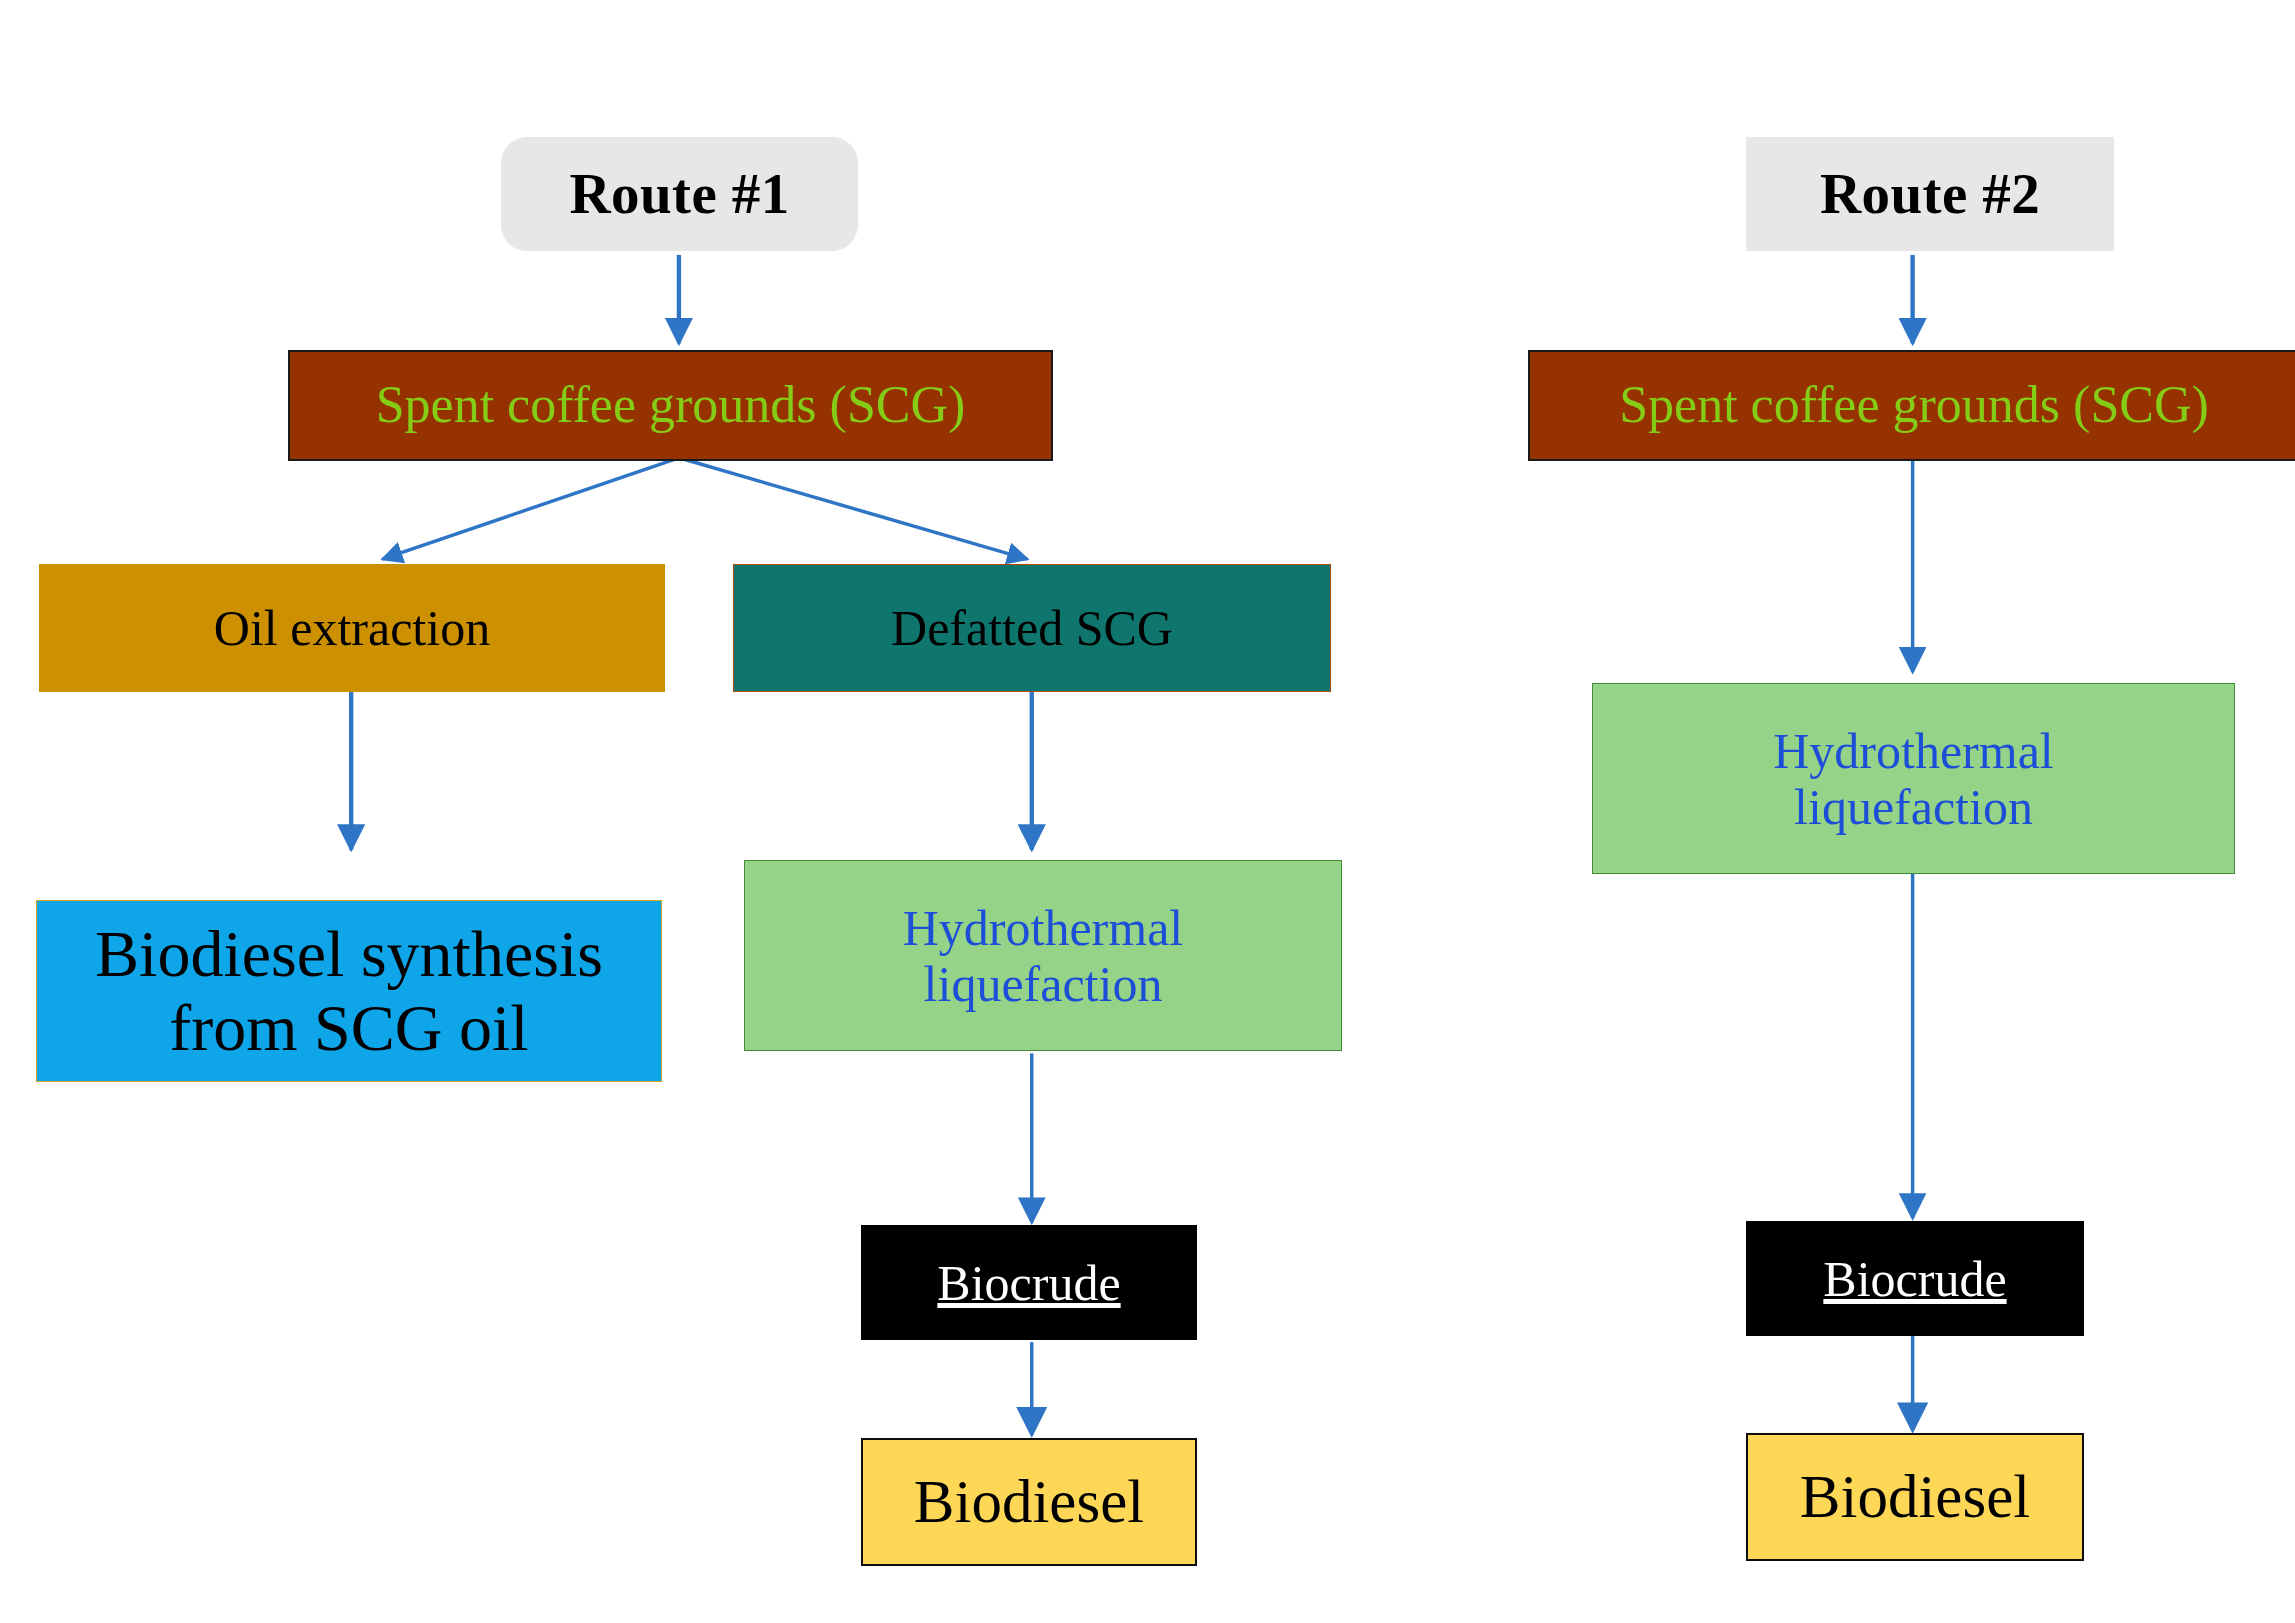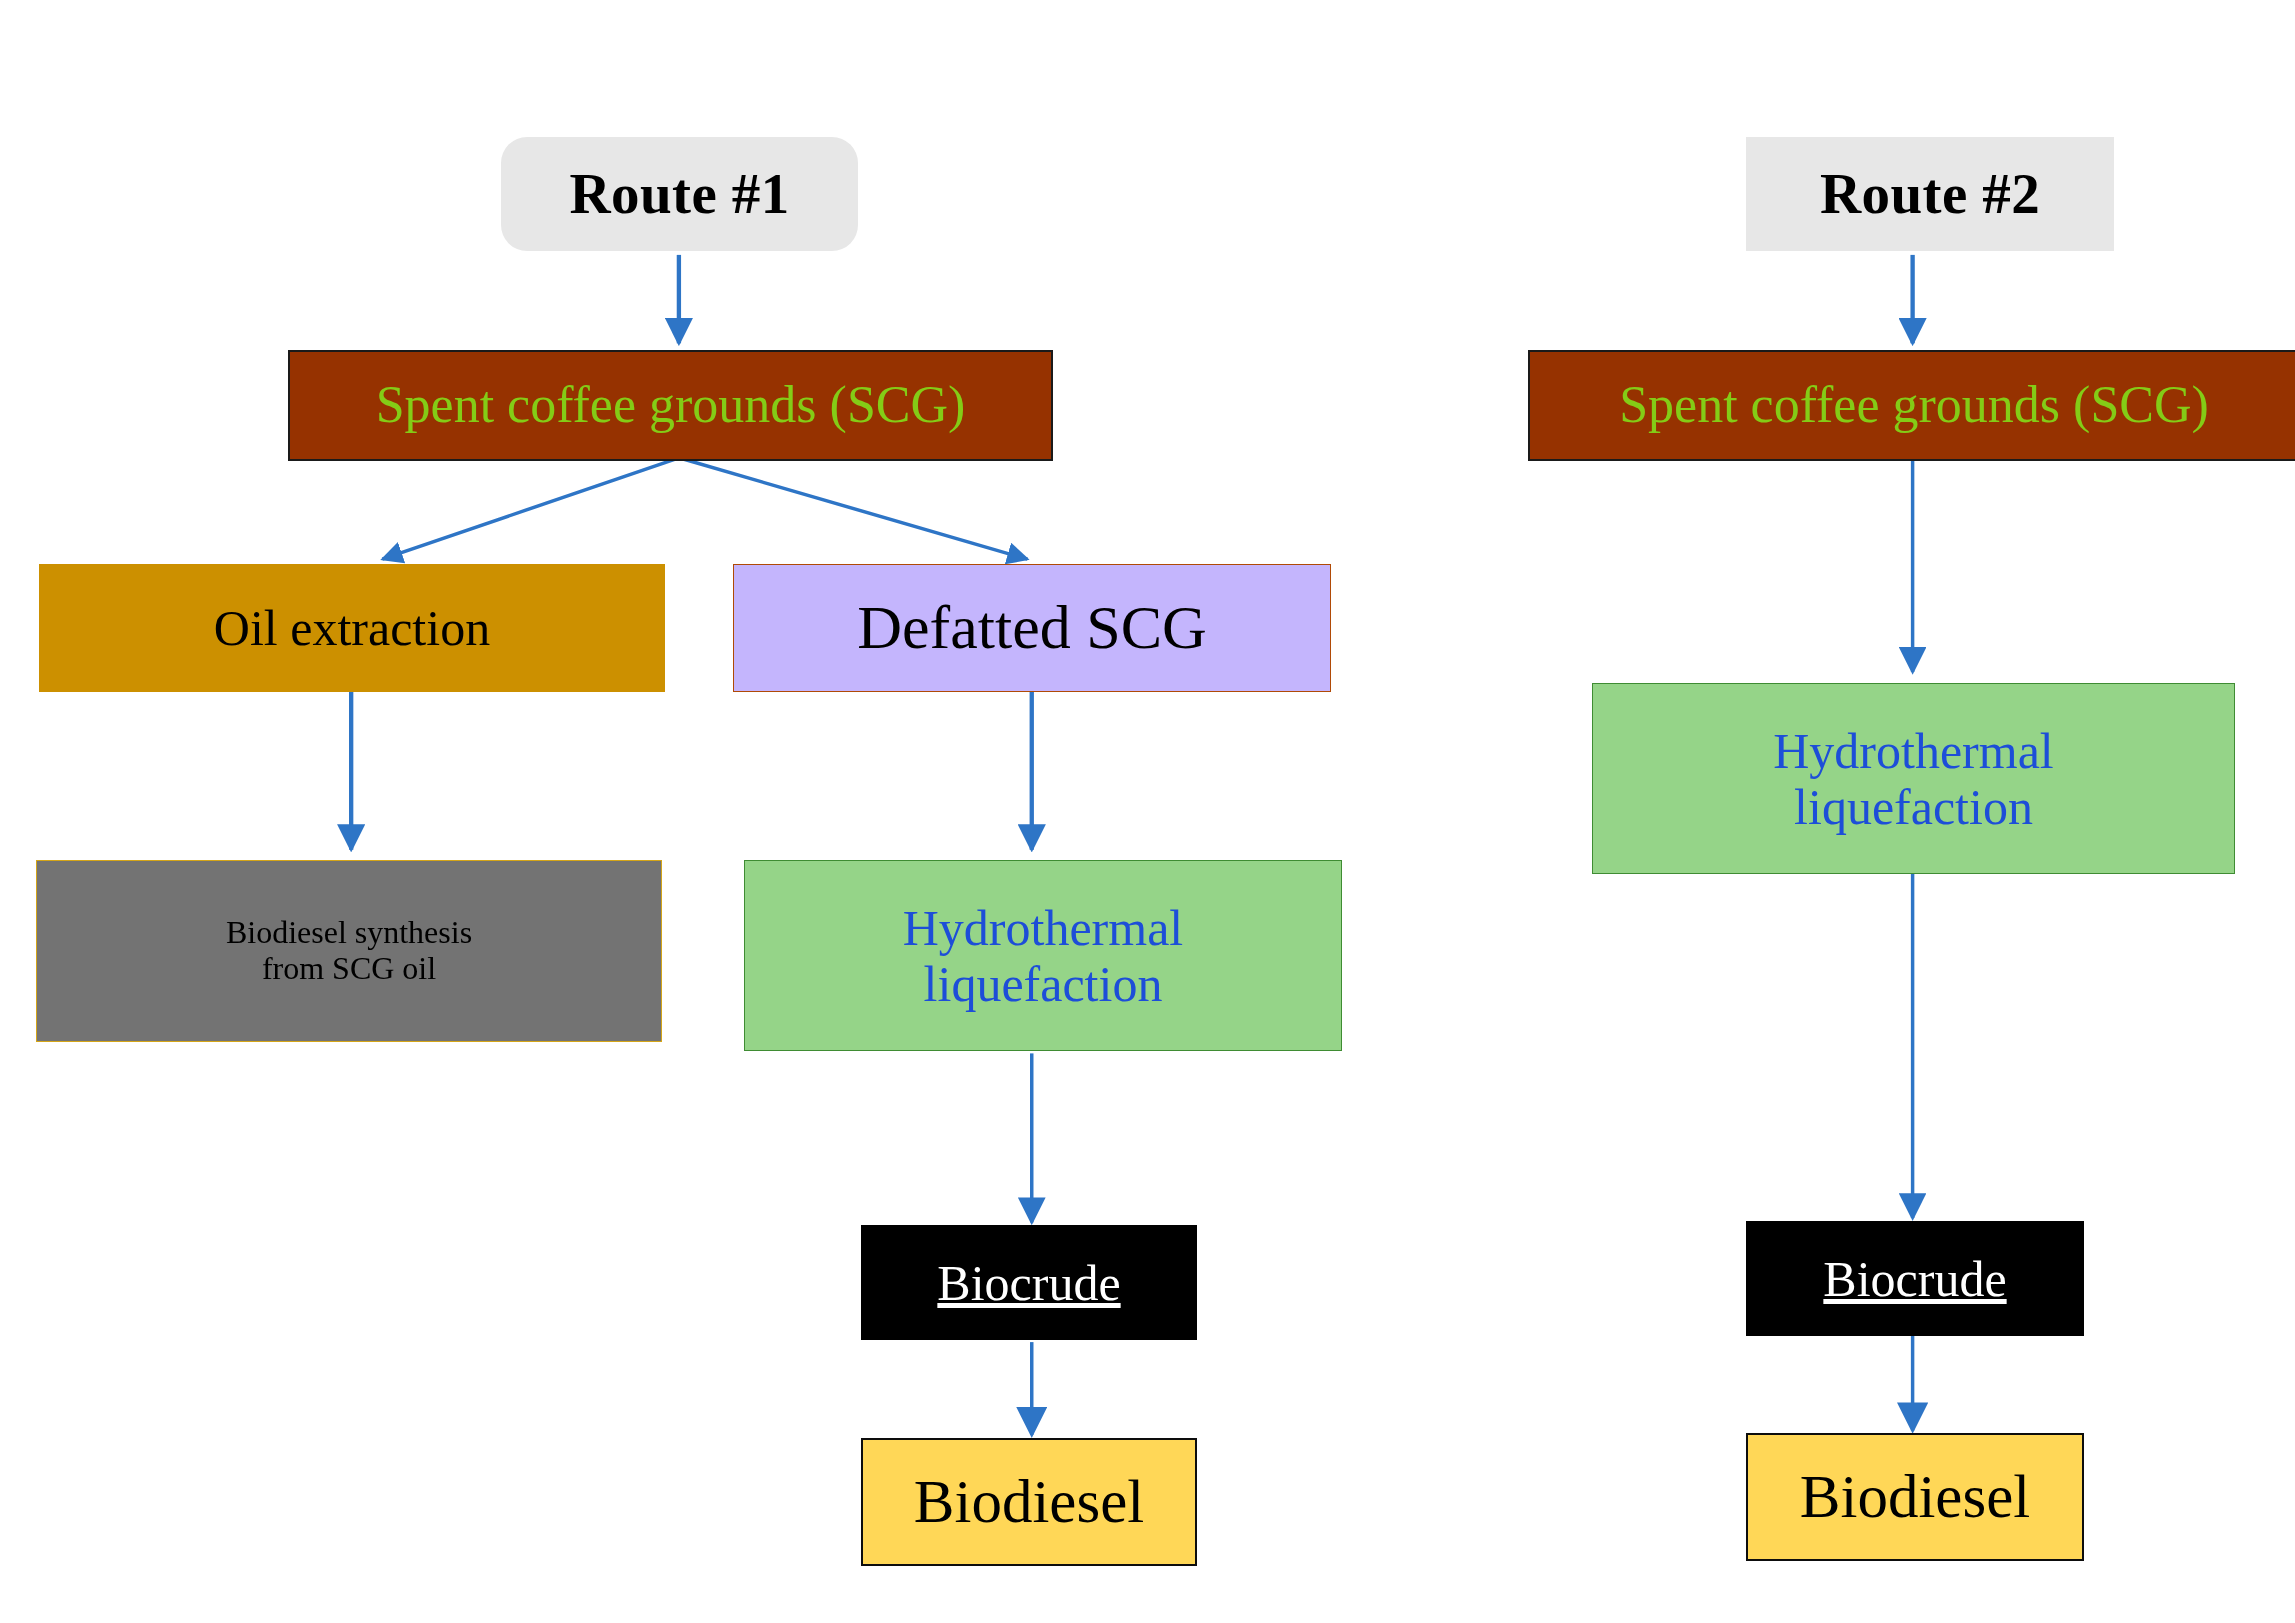--- a/index.html
+++ b/index.html
@@ -55,30 +55,31 @@
     color: #84cc16;
     font-size: 52px;
   }
   .n-oil {
     background: #cc9000;
     border: none;
     color: #000000;
     font-size: 50px;
   }
   .n-defatted {
-    background: #c4b5fd;
+    background: #0f766e;
     border: 1.7px solid #b04a06;
     color: #000000;
-    font-size: 62px;
+    font-size: 50px;
   }
   .n-yellow {
-    background: #737373;
+    background: #0ea5e9;
     border: 1.7px solid #d4a518;
     color: #000000;
-    font-size: 32px;
+    font-size: 66px;
+    margin-top: 40px;
   }
   .n-yellow-dark {
     background: #ffd757;
     border: 2.6px solid #0d0d0d;
     color: #000000;
     font-size: 61px;
   }
   .n-green {
     background: #95d488;
     border: 1.7px solid #3f8c33;

